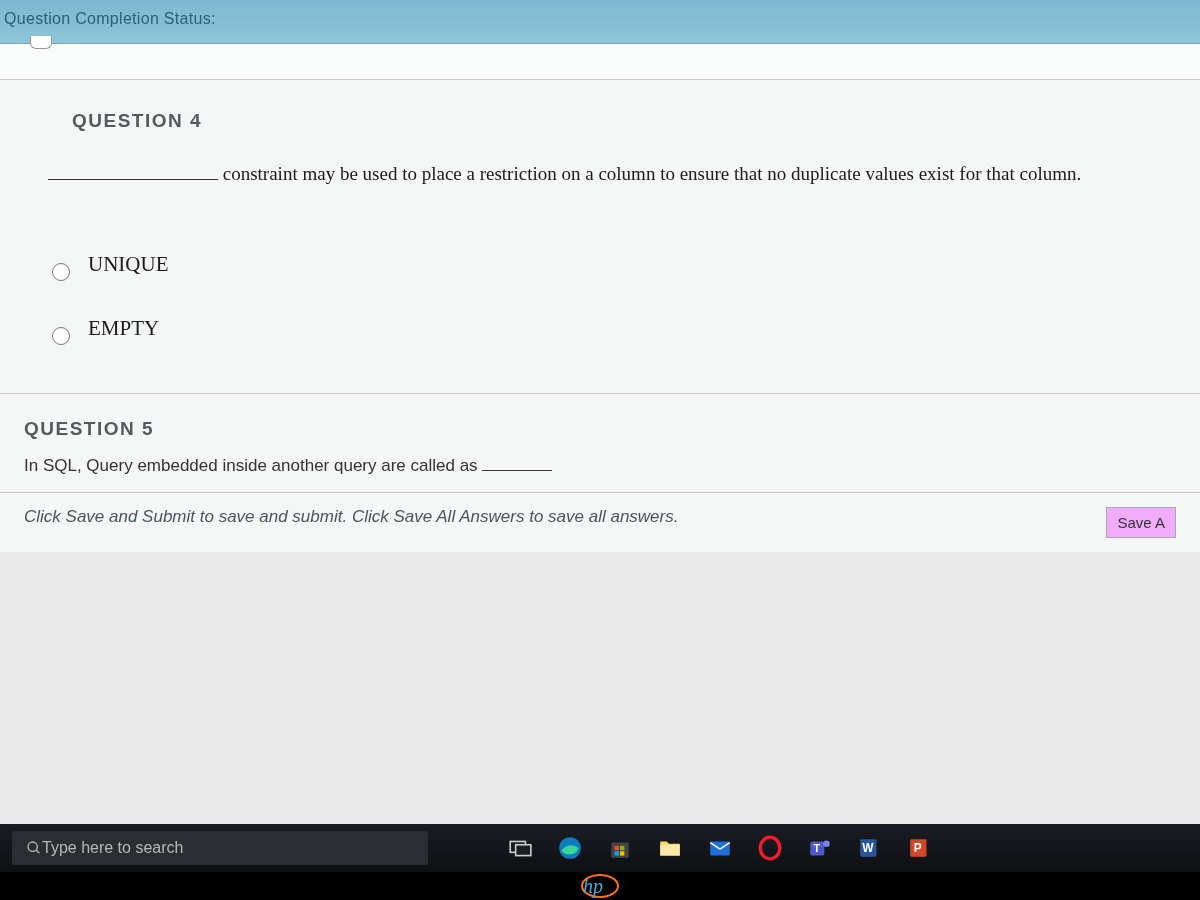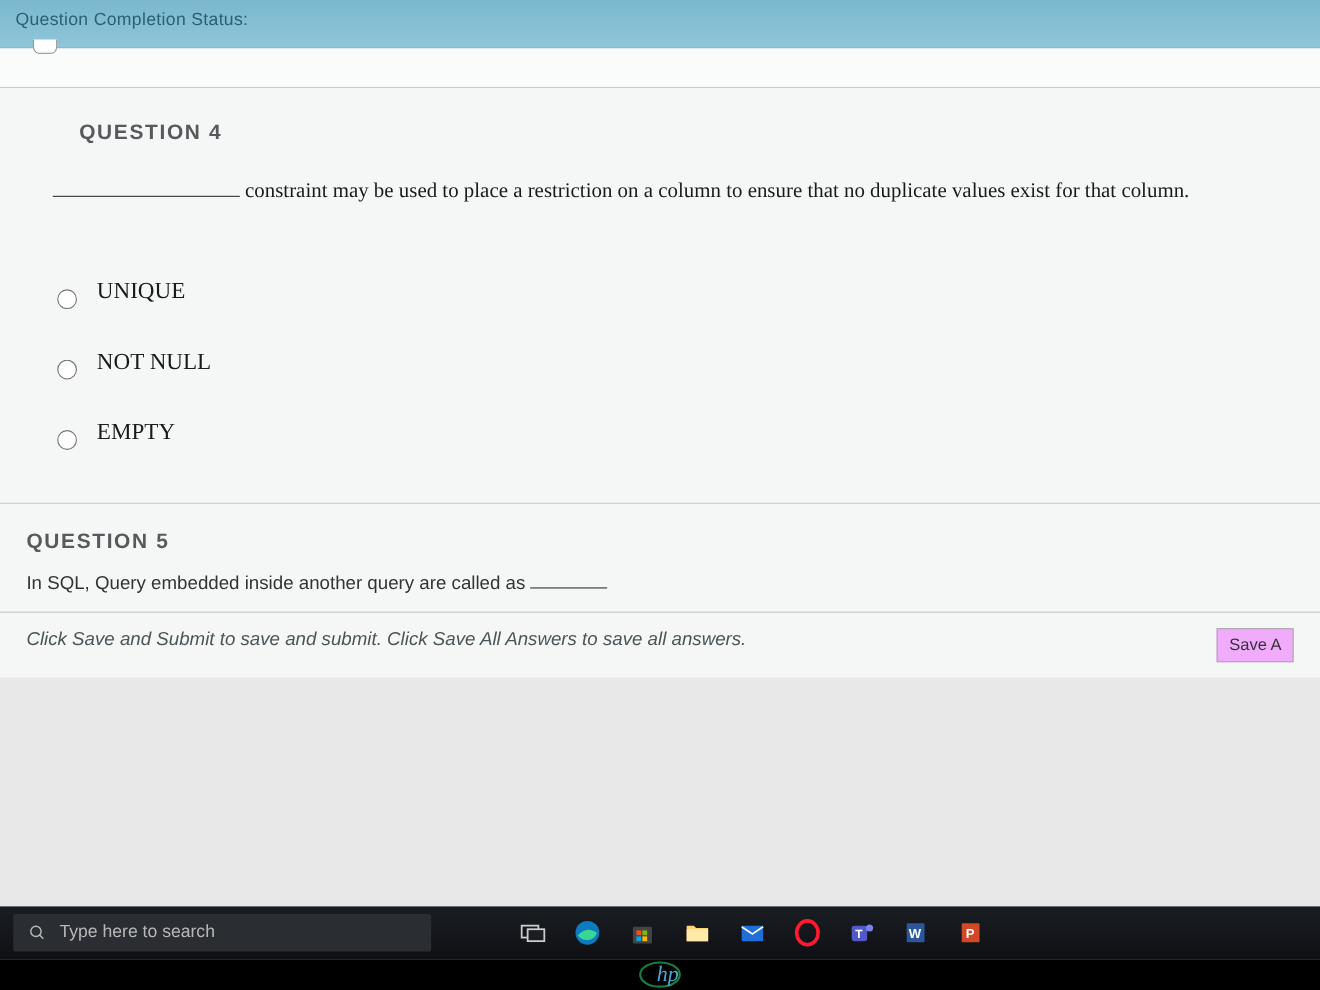--- a/index.html
+++ b/index.html
@@ -7,21 +7,21 @@
   width: 1200px;
   height: 900px;
   font-family: Arial, Helvetica, sans-serif;
   background: #e8e8e8;
   overflow: hidden;
   position: relative;
 }
 .top-bar {
   background: linear-gradient(180deg, #7ab8d0 0%, #8fc5d8 100%);
   height: 44px;
-  padding: 10px 14px;
+  padding: 10px 4px;
   color: #2a6075;
   font-size: 16px;
   letter-spacing: 0.3px;
   font-weight: 500;
   border-bottom: 1px solid #6aa8c0;
 }
 .tab-indicator {
   background: #fafbfb;
   height: 36px;
   border-bottom: 1px solid #ccc;
@@ -143,22 +143,22 @@
   align-items: center;
   padding: 0 12px;
   gap: 8px;
 }
 .search-box {
   display: flex;
   align-items: center;
   background: #2a2d32;
   border-radius: 2px;
   padding: 8px 14px;
-  width: 380px;
-  gap: 12px;
+  width: 416px;
+  gap: 0;
 }
 .search-icon-svg { width: 16px; height: 16px; }
 .search-text { color: #b8b8b8; font-size: 16px; }
 .tb-spacer { width: 60px; }
 .tb-icons { display: flex; align-items: center; gap: 18px; }
 .tb-icon {
   width: 32px; height: 32px;
   display: flex; align-items: center; justify-content: center;
   cursor: pointer;
 }
@@ -171,25 +171,25 @@
 }
 .hp-logo {
   position: absolute;
   bottom: 2px;
   left: 50%;
   transform: translateX(-50%);
   font-family: Georgia, serif;
   font-style: italic;
   color: #4aa8d0;
   font-size: 20px;
-  border: 2px solid #15803d;
+  border: 2px solid #f97316;
   border-radius: 50%;
   width: 38px;
   height: 24px;
-  text-align: right;
+  text-align: left;
   line-height: 20px;
 }
 </style>
 </head>
 <body>
 
 <div class="top-bar">
   <span>Question Completion Status:</span>
 </div>
 
@@ -203,24 +203,20 @@
       <span class="blank"></span>
       <span>constraint may be used to place a restriction on a column to ensure that no duplicate values exist for that column.</span>
     </div>
     <div class="options">
       <div class="option">
         <input type="radio" name="q4" style="">
         <label>UNIQUE</label>
       </div>
       <div class="option">
         <input type="radio" name="q4" style="">
-        <label>NOT NULL</label>
-      </div>
-      <div class="option">
-        <input type="radio" name="q4" style="">
         <label>EMPTY</label>
       </div>
     </div>
   </div>
 
   <div class="divider"></div>
 
   <div class="q5-title">QUESTION 5</div>
   <div class="q5-text">
     <span>In SQL, Query embedded inside another query are called as</span>

